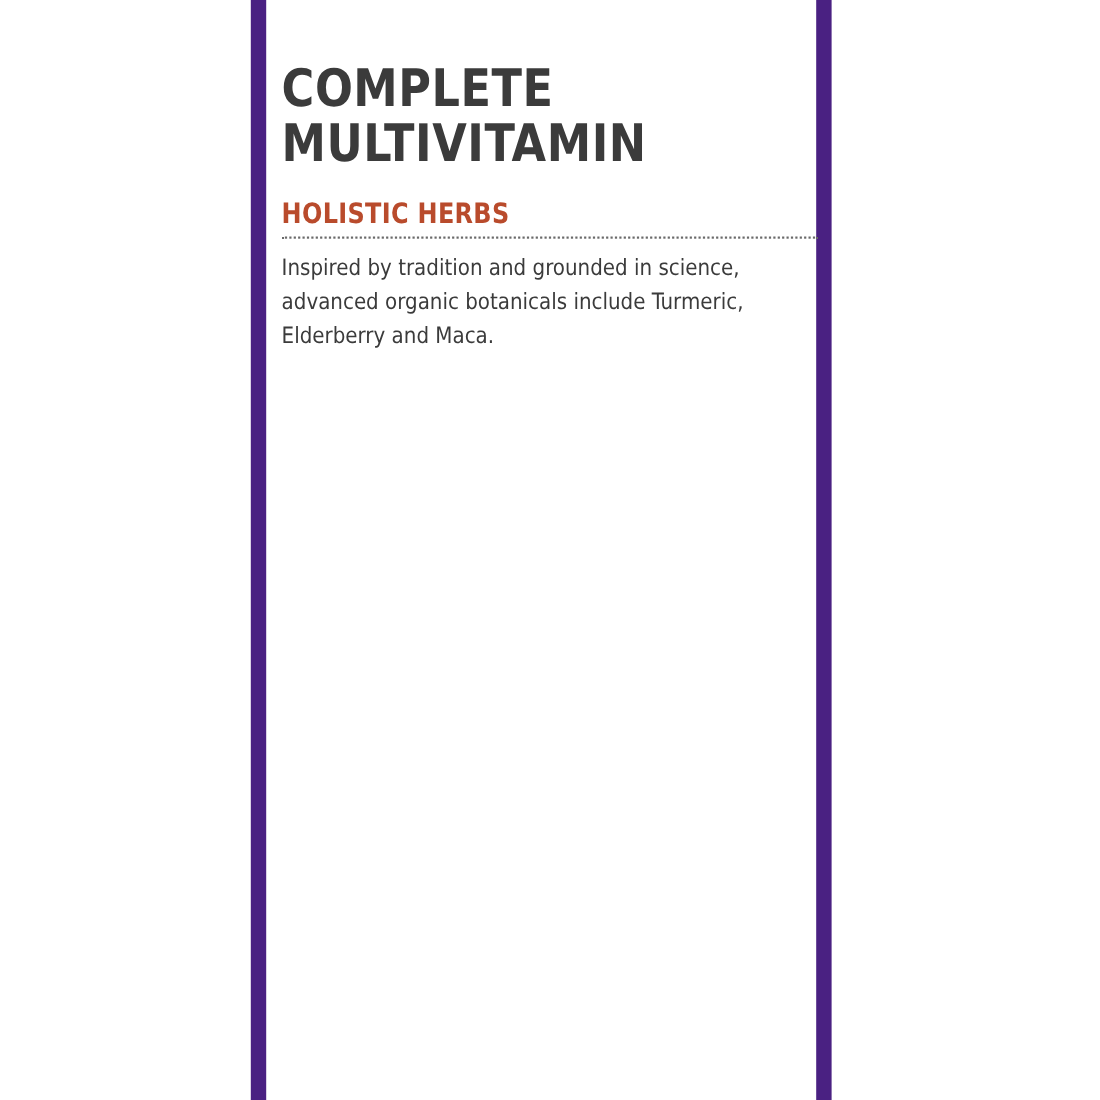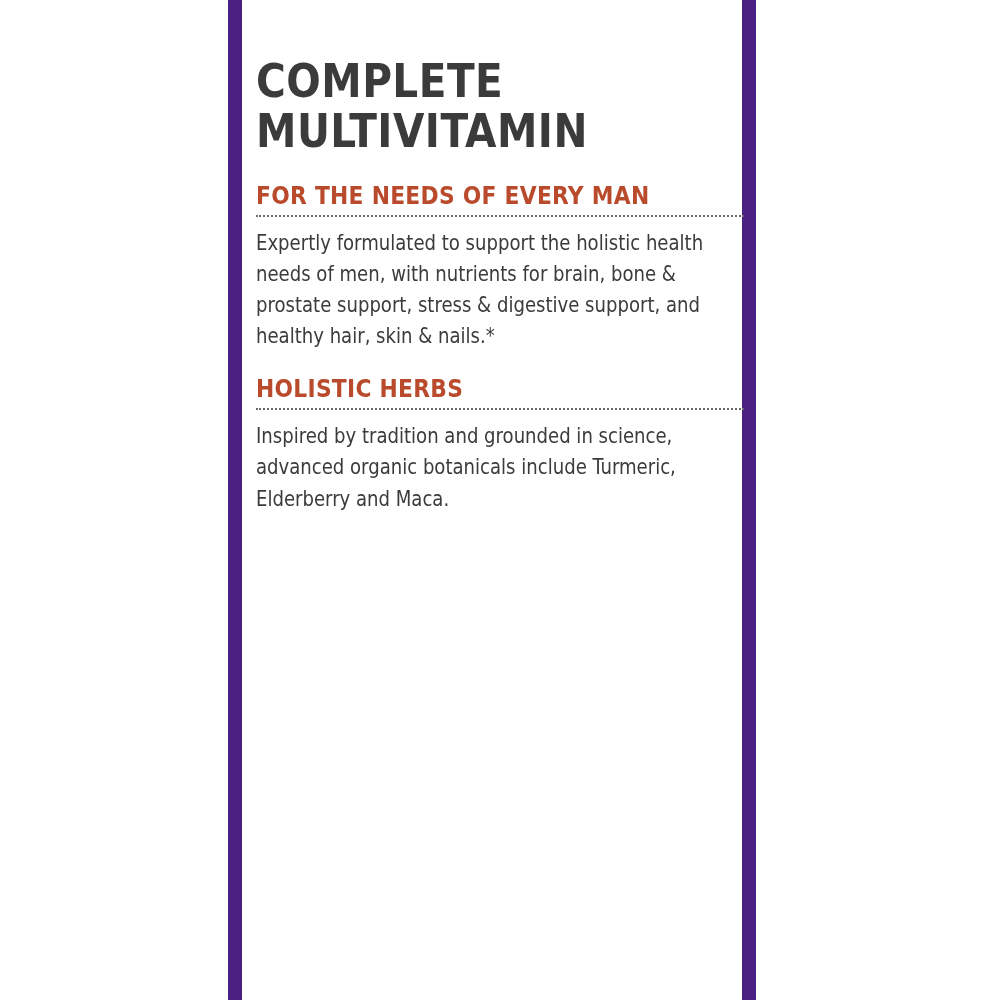--- a/index.html
+++ b/index.html
@@ -91,25 +91,20 @@
 
 <div class="label-wrap">
   <div class="panel"></div>
   <div class="inner">
 
     <h1 class="title">
       <span>COMPLETE</span><br>
       <span>MULTIVITAMIN</span>
     </h1>
 
-    <div class="section">
-      <h2 class="section-heading">FOR THE NEEDS OF EVERY MAN</h2>
-      <hr class="rule">
-      <p class="body-text">Expertly formulated to support the holistic health needs of men, with nutrients for brain, bone &amp; prostate support, stress &amp; digestive support, and healthy hair, skin &amp; nails.*</p>
-    </div>
 
 
 
     <div class="section">
       <h2 class="section-heading">HOLISTIC HERBS</h2>
       <hr class="rule">
       <p class="body-text">Inspired by tradition and grounded in science, advanced organic botanicals include Turmeric, Elderberry and Maca.</p>
     </div>
 
 

